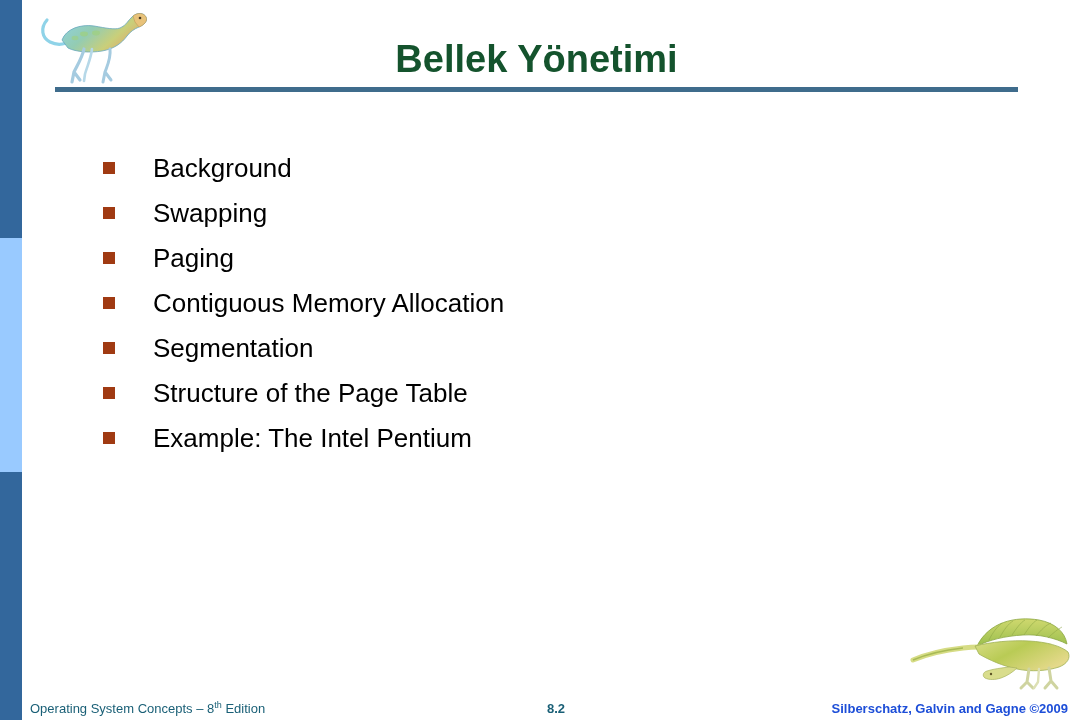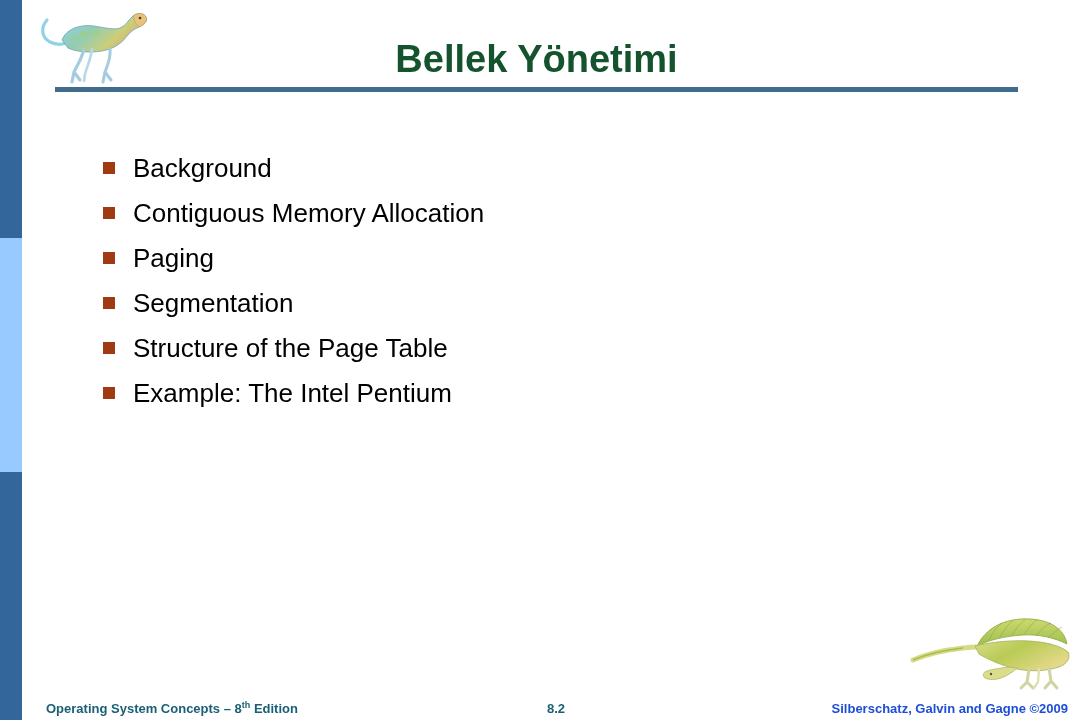--- a/index.html
+++ b/index.html
@@ -81,37 +81,36 @@
     height: 45px;
   }
   .bullet-marker {
     width: 12px;
     height: 12px;
     background: #a03a12;
     margin-top: 10px;
     flex: 0 0 auto;
   }
   .bullet-label {
-    margin-left: 18px;
+    margin-left: 38px;
     font-size: 26px;
     line-height: 32px;
     color: #000000;
     white-space: nowrap;
   }
 
   
   .footer-left {
     position: absolute;
     left: 30px;
     bottom: 4px;
     font-size: 13px;
-    font-weight: bold;
+    font-weight: normal;
     color: #195f76;
     white-space: nowrap;
-    margin-left: 16px;
   }
   .footer-left sup {
     font-size: 9px;
     vertical-align: super;
     line-height: 0;
   }
   .footer-center {
     position: absolute;
     left: 0;
     right: 0;
@@ -176,29 +175,33 @@
   <div class="title">Bellek Yönetimi</div>
   <div class="title-rule"></div>
 
   <div class="bullets">
 
     <div class="bullet-row">
       <span class="bullet-marker"></span>
       <span class="bullet-label">Background</span>
     </div>
 
+    <div class="bullet-row">
+      <span class="bullet-marker"></span>
+      <span class="bullet-label">Swapping</span>
+    </div>
+
+    <div class="bullet-row">
+      <span class="bullet-marker"></span>
+      <span class="bullet-label">Paging</span>
+    </div>
 
     <div class="bullet-row">
       <span class="bullet-marker"></span>
       <span class="bullet-label">Contiguous Memory Allocation</span>
-    </div>
-
-    <div class="bullet-row">
-      <span class="bullet-marker"></span>
-      <span class="bullet-label">Paging</span>
     </div>
 
     <div class="bullet-row">
       <span class="bullet-marker"></span>
       <span class="bullet-label">Segmentation</span>
     </div>
 
     <div class="bullet-row">
       <span class="bullet-marker"></span>
       <span class="bullet-label">Structure of the Page Table</span>

